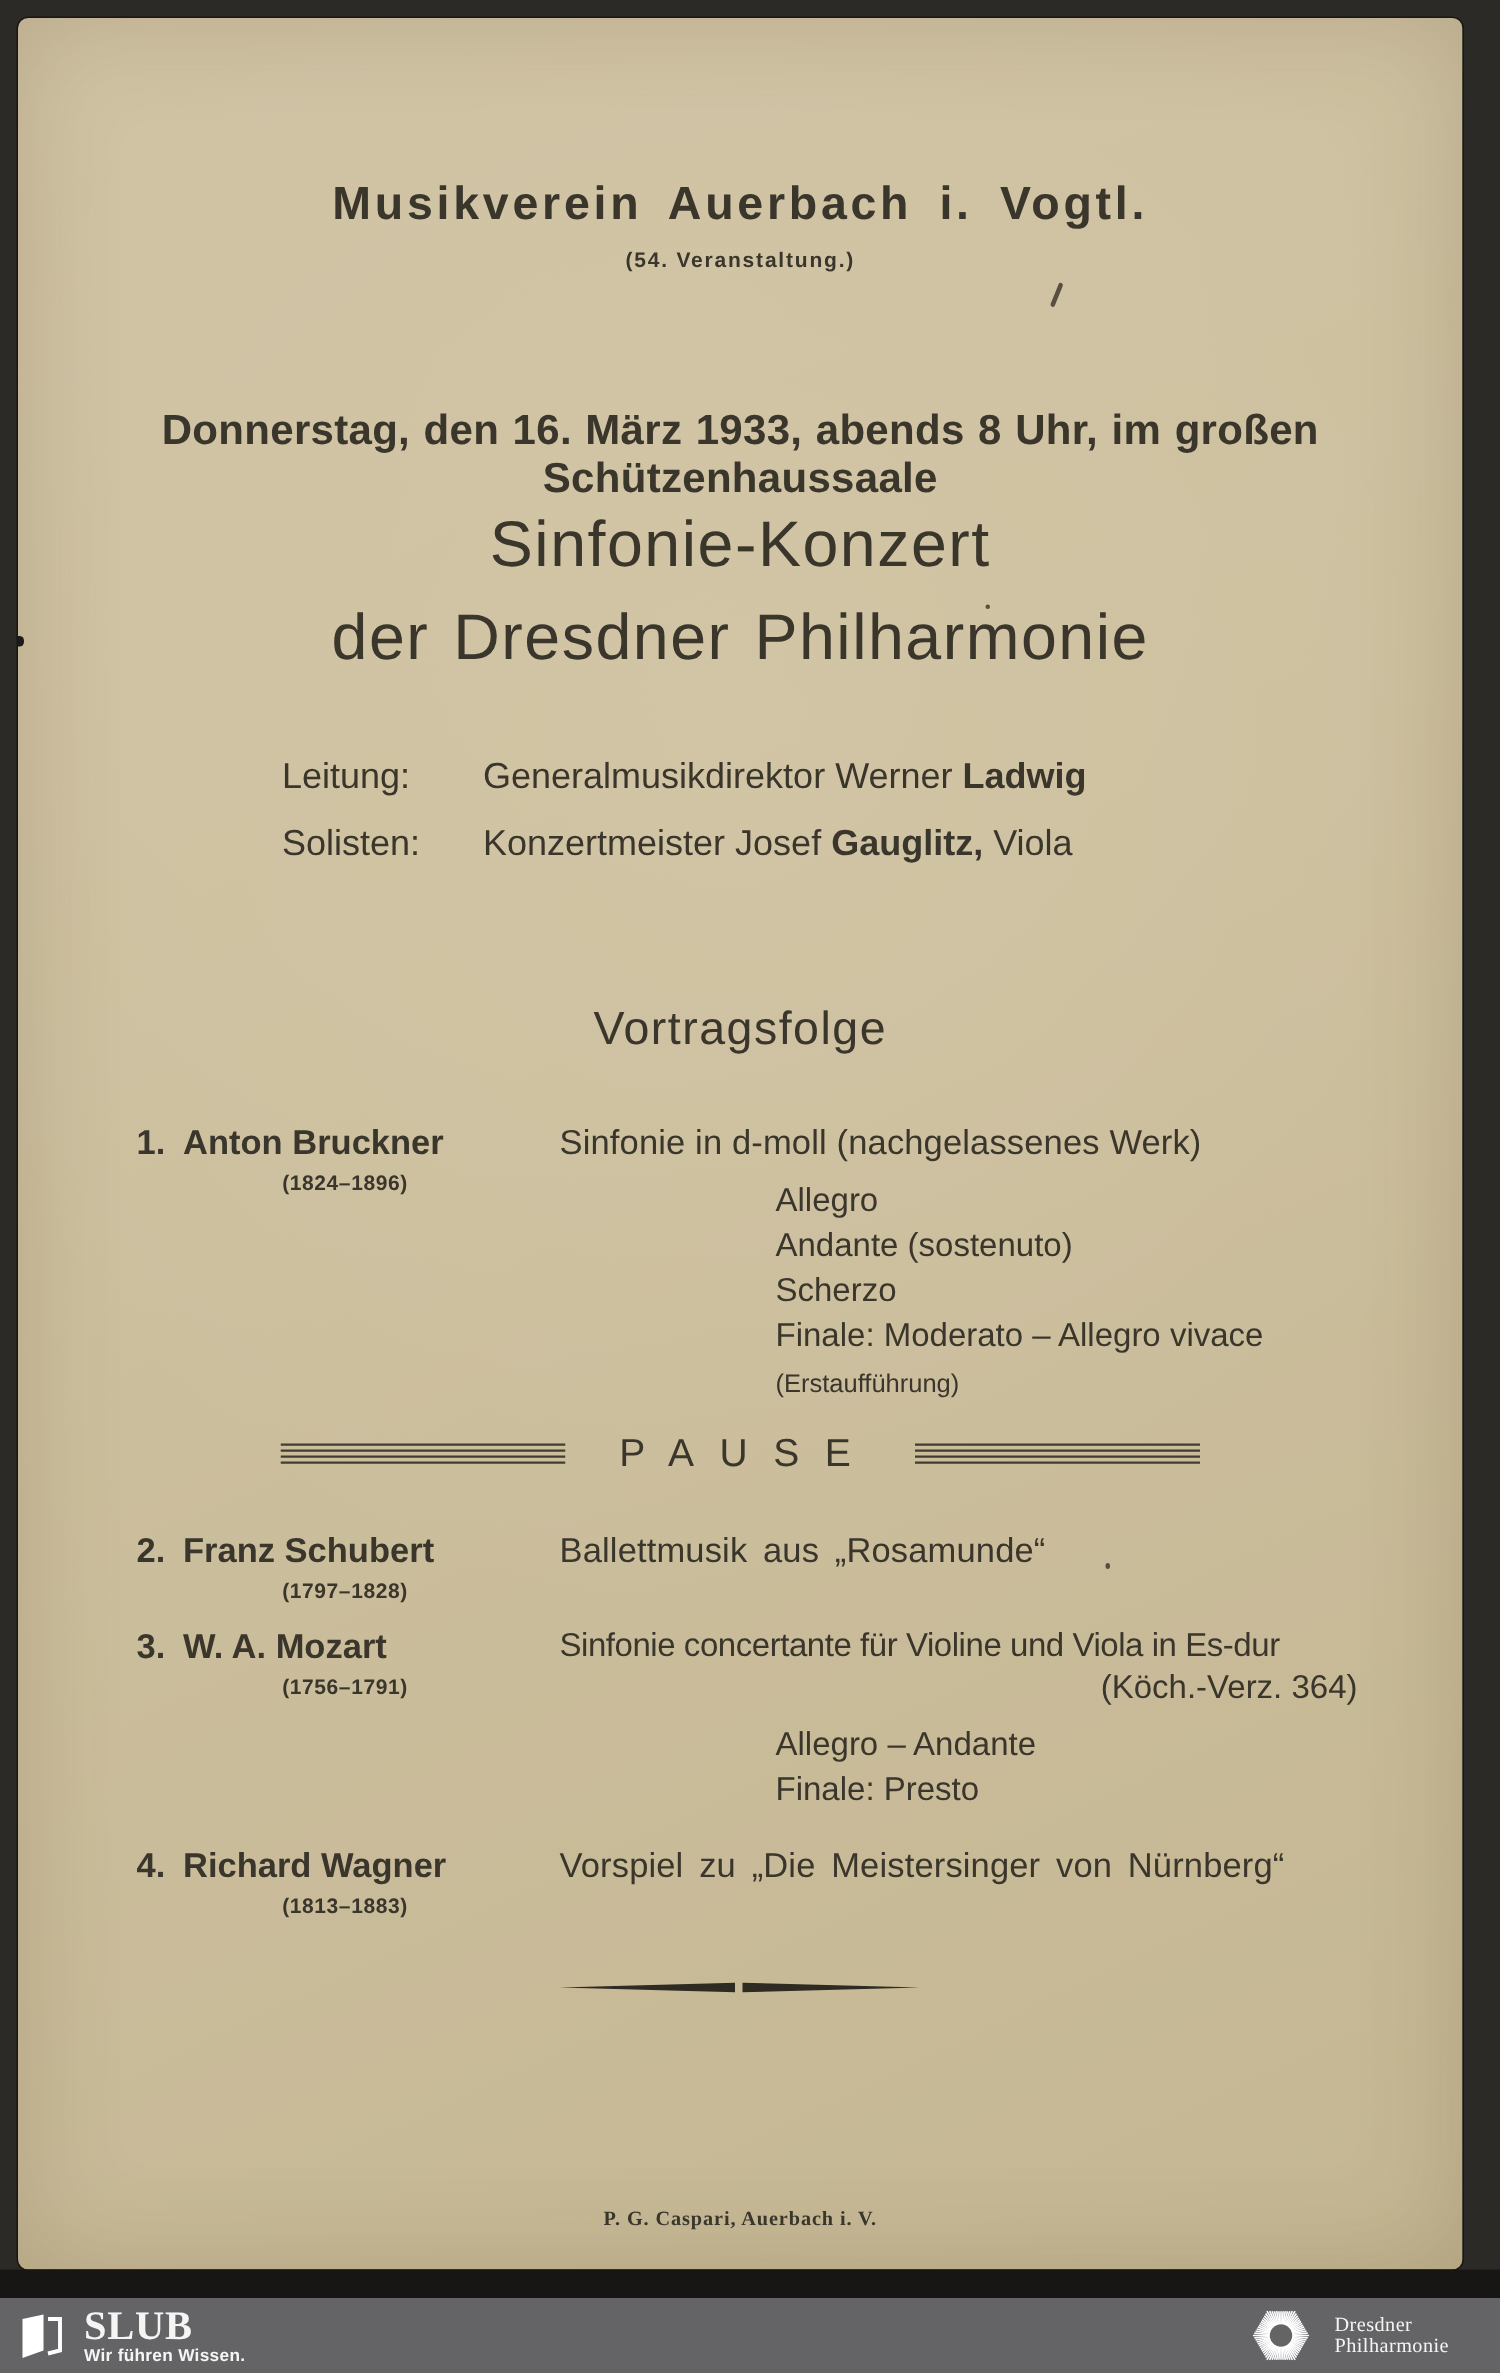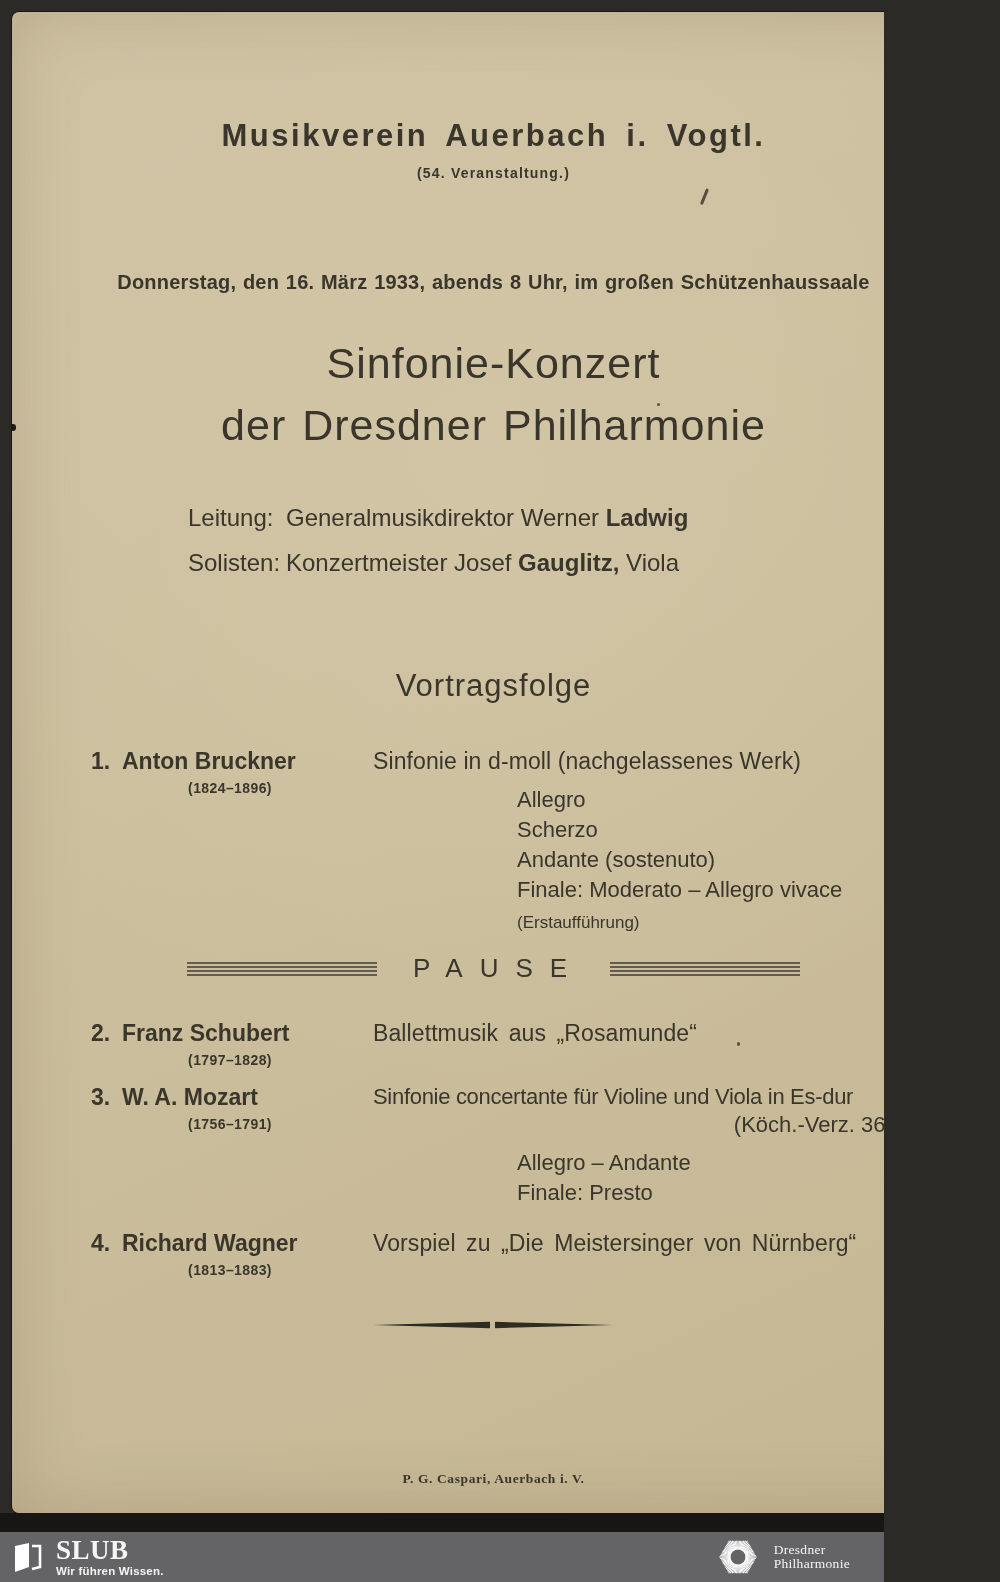--- a/index.html
+++ b/index.html
@@ -1,37 +1,37 @@
 <!DOCTYPE html>
 <html><head>
 <meta charset="utf-8">
 <title>Scan</title>
 <style>
   html,body{margin:0;padding:0;background:#2b2a27;}
-  .stage{position:relative;width:884px;height:1582px;background:#2b2a27;overflow:hidden;
+  .stage{position:relative;width:1000px;height:1582px;background:#2b2a27;overflow:hidden;
          font-family:"Liberation Sans",sans-serif;text-decoration:underline;}
   .paper{position:absolute;left:12px;top:12px;width:963px;height:1501px;border-radius:7px;
          background:
            radial-gradient(90% 60% at 50% 32%, rgba(255,250,228,.09), transparent 70%),
            linear-gradient(155deg,#d0c3a4 0%,#ccbf9e 45%,#c5b793 100%);
          color:#3a362c;
          box-shadow:0 0 0 1px rgba(0,0,0,.45), inset 0 0 70px rgba(90,72,40,.20);}
   .gap-band{position:absolute;left:0;top:1513px;width:100%;height:19px;background:#171614;}
 
   .abs{position:absolute;}
   .ctr{left:0;width:100%;text-align:center;}
 
   .society{top:106px;font-size:31px;font-weight:bold;letter-spacing:2.5px;word-spacing:7px;}
   .eventno{top:153px;font-size:14px;font-weight:bold;letter-spacing:1.2px;}
-  .dateline{top:259px;font-size:20px;font-weight:bold;letter-spacing:.2px;word-spacing:1px;}
+  .dateline{top:259px;font-size:28px;font-weight:bold;letter-spacing:.2px;word-spacing:1px;}
   .title1{top:327px;font-size:43px;letter-spacing:1px;word-spacing:3px;}
   .title2{top:389px;font-size:43px;letter-spacing:1px;word-spacing:3px;}
 
   .credits{top:488px;left:176px;font-size:24px;line-height:36px;}
-  .credit-row{display:flex;}
+  .credit-row{display:flex;gap:36px;}
   .credit-row + .credit-row{margin-top:9px;}
   .credit-label{display:inline-block;width:98px;flex:none;}
   .credits b{font-weight:bold;}
 
   .proghead{top:656px;font-size:31px;letter-spacing:1px;}
 
   .item{position:absolute;left:0;width:963px;}
   .numline{position:absolute;left:79px;top:0;font-size:23px;font-weight:bold;white-space:nowrap;}
   .numline .num{display:inline-block;width:31px;}
   .dates{position:absolute;left:118px;top:32px;width:200px;text-align:center;
@@ -98,22 +98,22 @@
     </div>
 
     <div class="abs ctr proghead">Vortragsfolge</div>
 
     <div class="item item-1" style="top:736px;">
       <div class="numline"><span class="num">1.</span><b>Anton Bruckner</b></div>
       <div class="dates">(1824–1896)</div>
       <div class="work">Sinfonie in d-moll (nachgelassenes Werk)</div>
       <div class="movements">
         <div>Allegro</div>
+        <div>Andante (sostenuto)</div>
         <div>Scherzo</div>
-        <div>Andante (sostenuto)</div>
         <div>Finale: Moderato – Allegro vivace</div>
         <div class="small-note">(Erstaufführung)</div>
       </div>
     </div>
 
     <div class="abs pause">
       <svg class="rules" width="190" height="14">
         <line x1="0" y1="1" x2="190" y2="1"></line>
           <line x1="0" y1="5" x2="190" y2="5"></line>
         <line x1="0" y1="9" x2="190" y2="9"></line>

